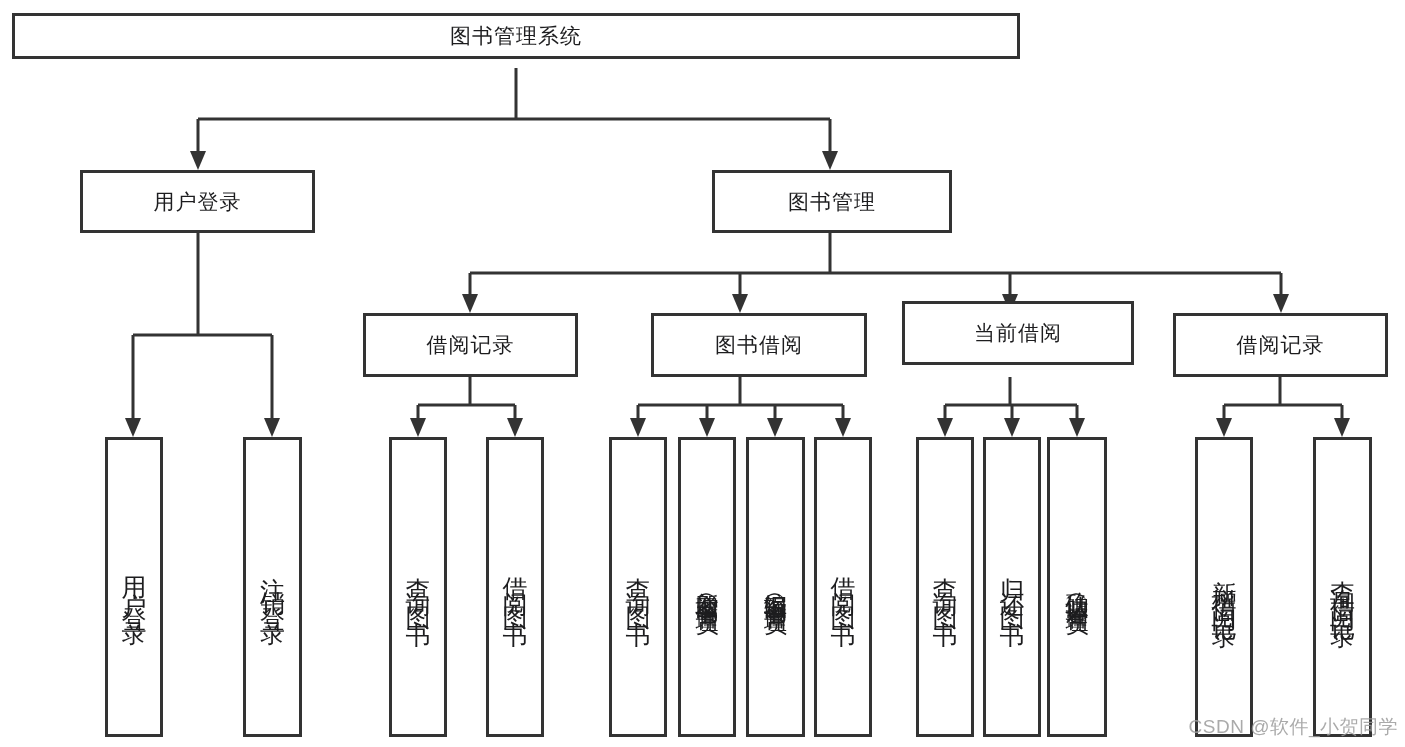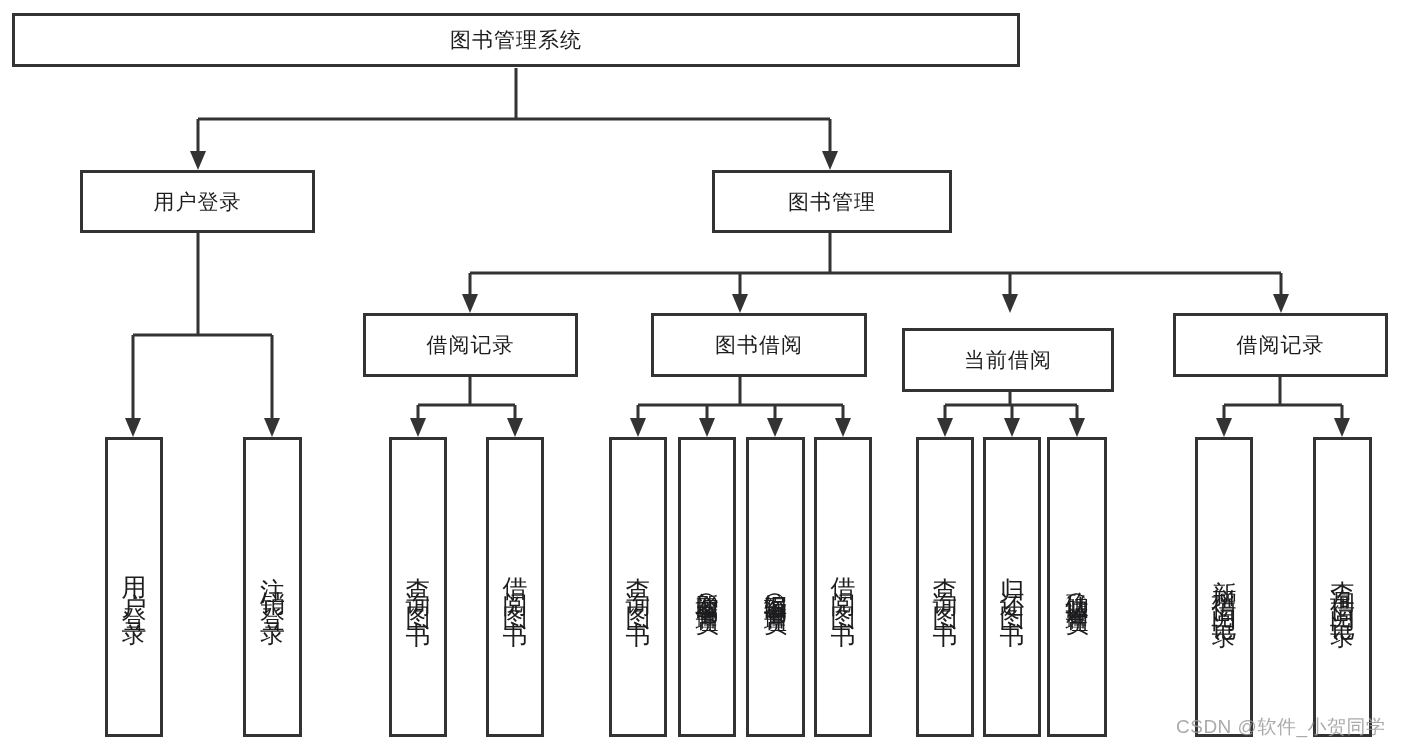--- a/index.html
+++ b/index.html
@@ -17,21 +17,21 @@
   .box .label { color:#1d1d1f; }
   .h .label { font-size:21px; letter-spacing:1px; white-space:nowrap; }
   .v .label {
     writing-mode:vertical-rl; text-orientation:mixed; white-space:nowrap;
     font-size:25px; line-height:1;
   }
   .v .label.s4 { letter-spacing:15px; text-indent:15px; margin-top:-15px; }
   .v .label.s6 { letter-spacing:9px;  text-indent:9px;  margin-top:-9px;  }
   .v .label.s9 { font-size:23px; letter-spacing:3px; }
   .watermark {
-    position:absolute; left:1176px; top:714px; width:222px; text-align:left;
+    position:absolute; left:1176px; top:714px; width:222px; text-align:right;
     font-size:19px; color:rgba(155,155,155,0.85); white-space:nowrap; letter-spacing:0.5px;
   }
 </style>
 </head>
 <body>
 
 <div class="stage">
 
   <svg class="wires" viewBox="0 0 1405 747" xmlns="http://www.w3.org/2000/svg">
 
@@ -62,38 +62,38 @@
     <path d="M1010,377 V405 M945,405 H1077 M945,405 V419 M1012,405 V419 M1077,405 V419"></path>
     <polygon points="937,418 953,418 945,437"></polygon>
     <polygon points="1004,418 1020,418 1012,437"></polygon>
     <polygon points="1069,418 1085,418 1077,437"></polygon>
 
     <path d="M1280,377 V405 M1224,405 H1342 M1224,405 V419 M1342,405 V419"></path>
     <polygon points="1216,418 1232,418 1224,437"></polygon>
     <polygon points="1334,418 1350,418 1342,437"></polygon>
   </svg>
 
-  <div class="box h" style="left:12px;top:13px;width:1008px;height:54px">
+  <div class="box h" style="left:12px;top:13px;width:1008px;height:46px">
     <span class="label">图书管理系统</span>
   </div>
 
   <div class="box h" style="left:80px;top:170px;width:235px;height:63px">
     <span class="label">用户登录</span>
   </div>
   <div class="box h" style="left:712px;top:170px;width:240px;height:63px">
     <span class="label">图书管理</span>
   </div>
 
   <div class="box h" style="left:363px;top:313px;width:215px;height:64px">
     <span class="label">借阅记录</span>
   </div>
   <div class="box h" style="left:651px;top:313px;width:216px;height:64px">
     <span class="label">图书借阅</span>
   </div>
-  <div class="box h" style="left:902px;top:328px;width:212px;height:64px">
+  <div class="box h" style="left:902px;top:301px;width:232px;height:64px">
     <span class="label">当前借阅</span>
   </div>
   <div class="box h" style="left:1173px;top:313px;width:215px;height:64px">
     <span class="label">借阅记录</span>
   </div>
 
   <div class="box v" style="left:105px;top:437px;width:58px;height:300px">
     <span class="label vtext s4">用户登录</span>
   </div>
   <div class="box v" style="left:243px;top:437px;width:59px;height:300px">

